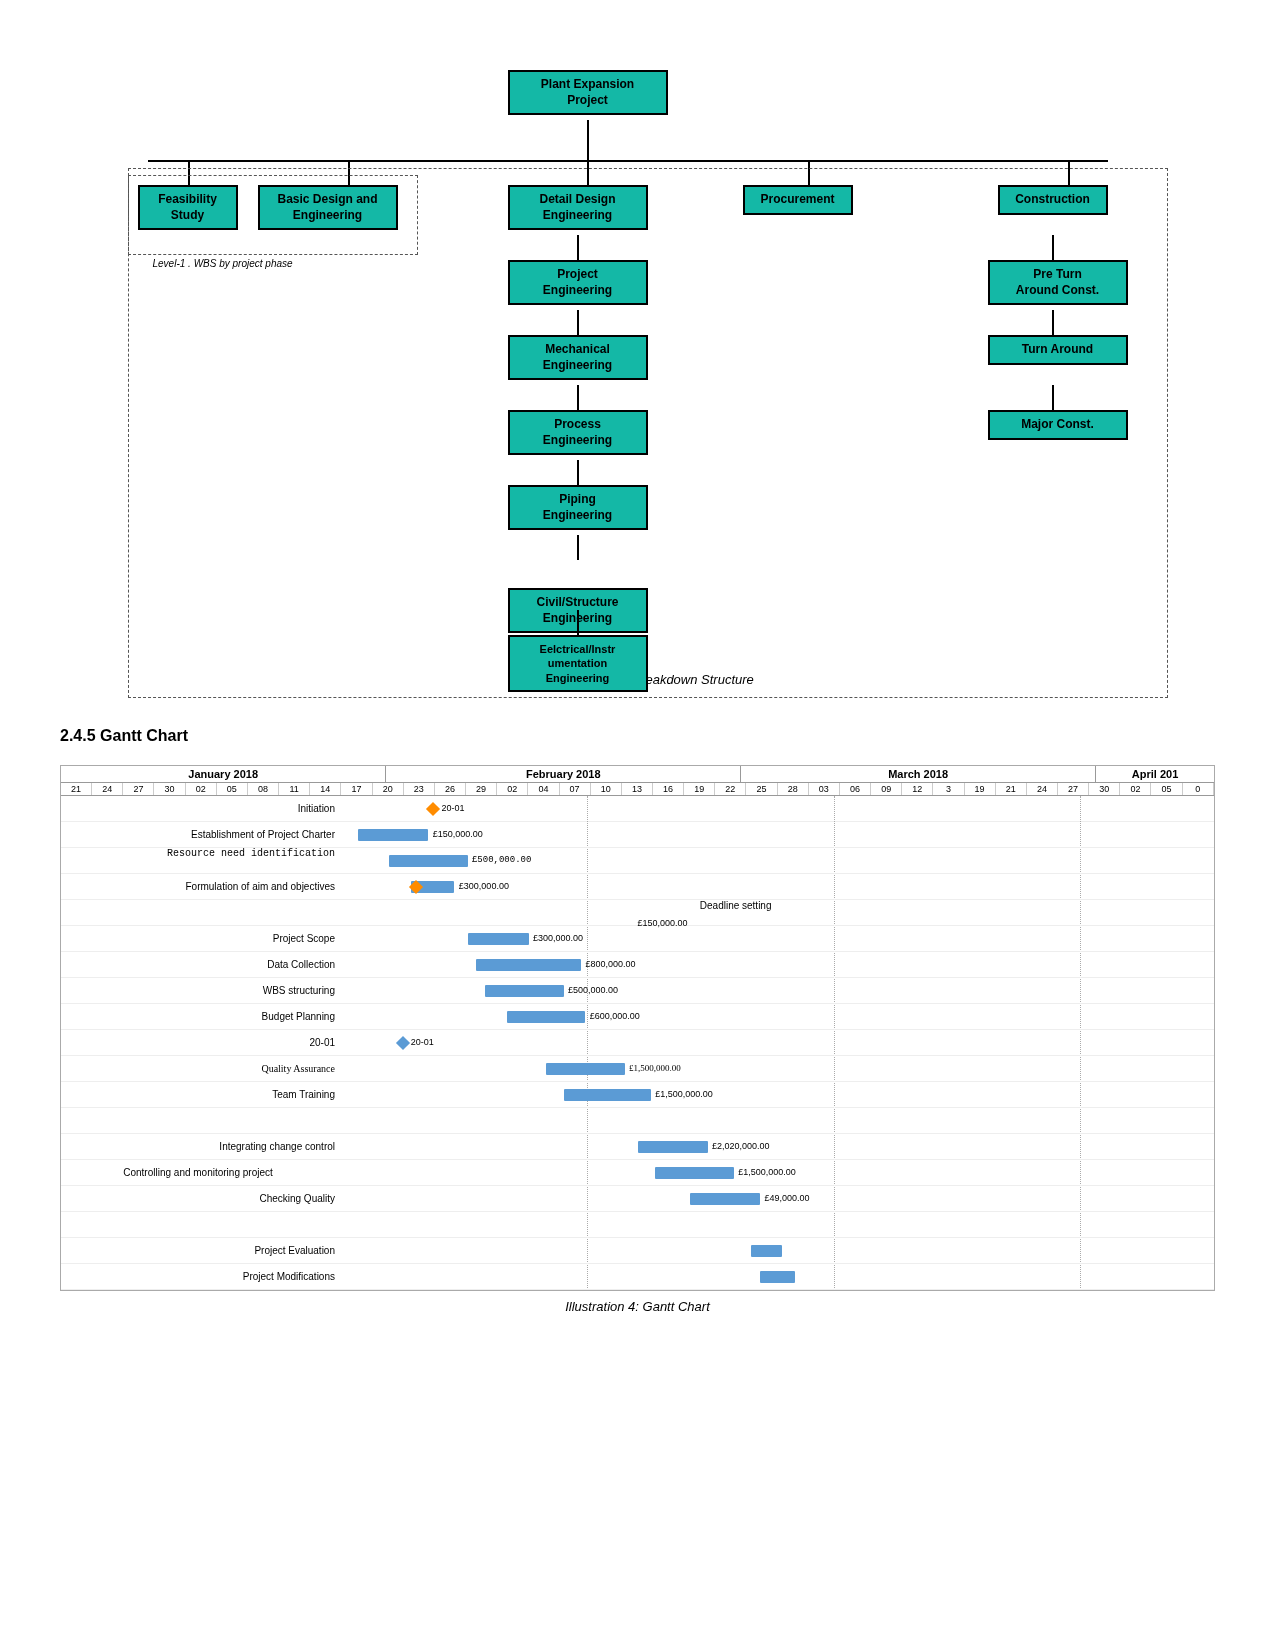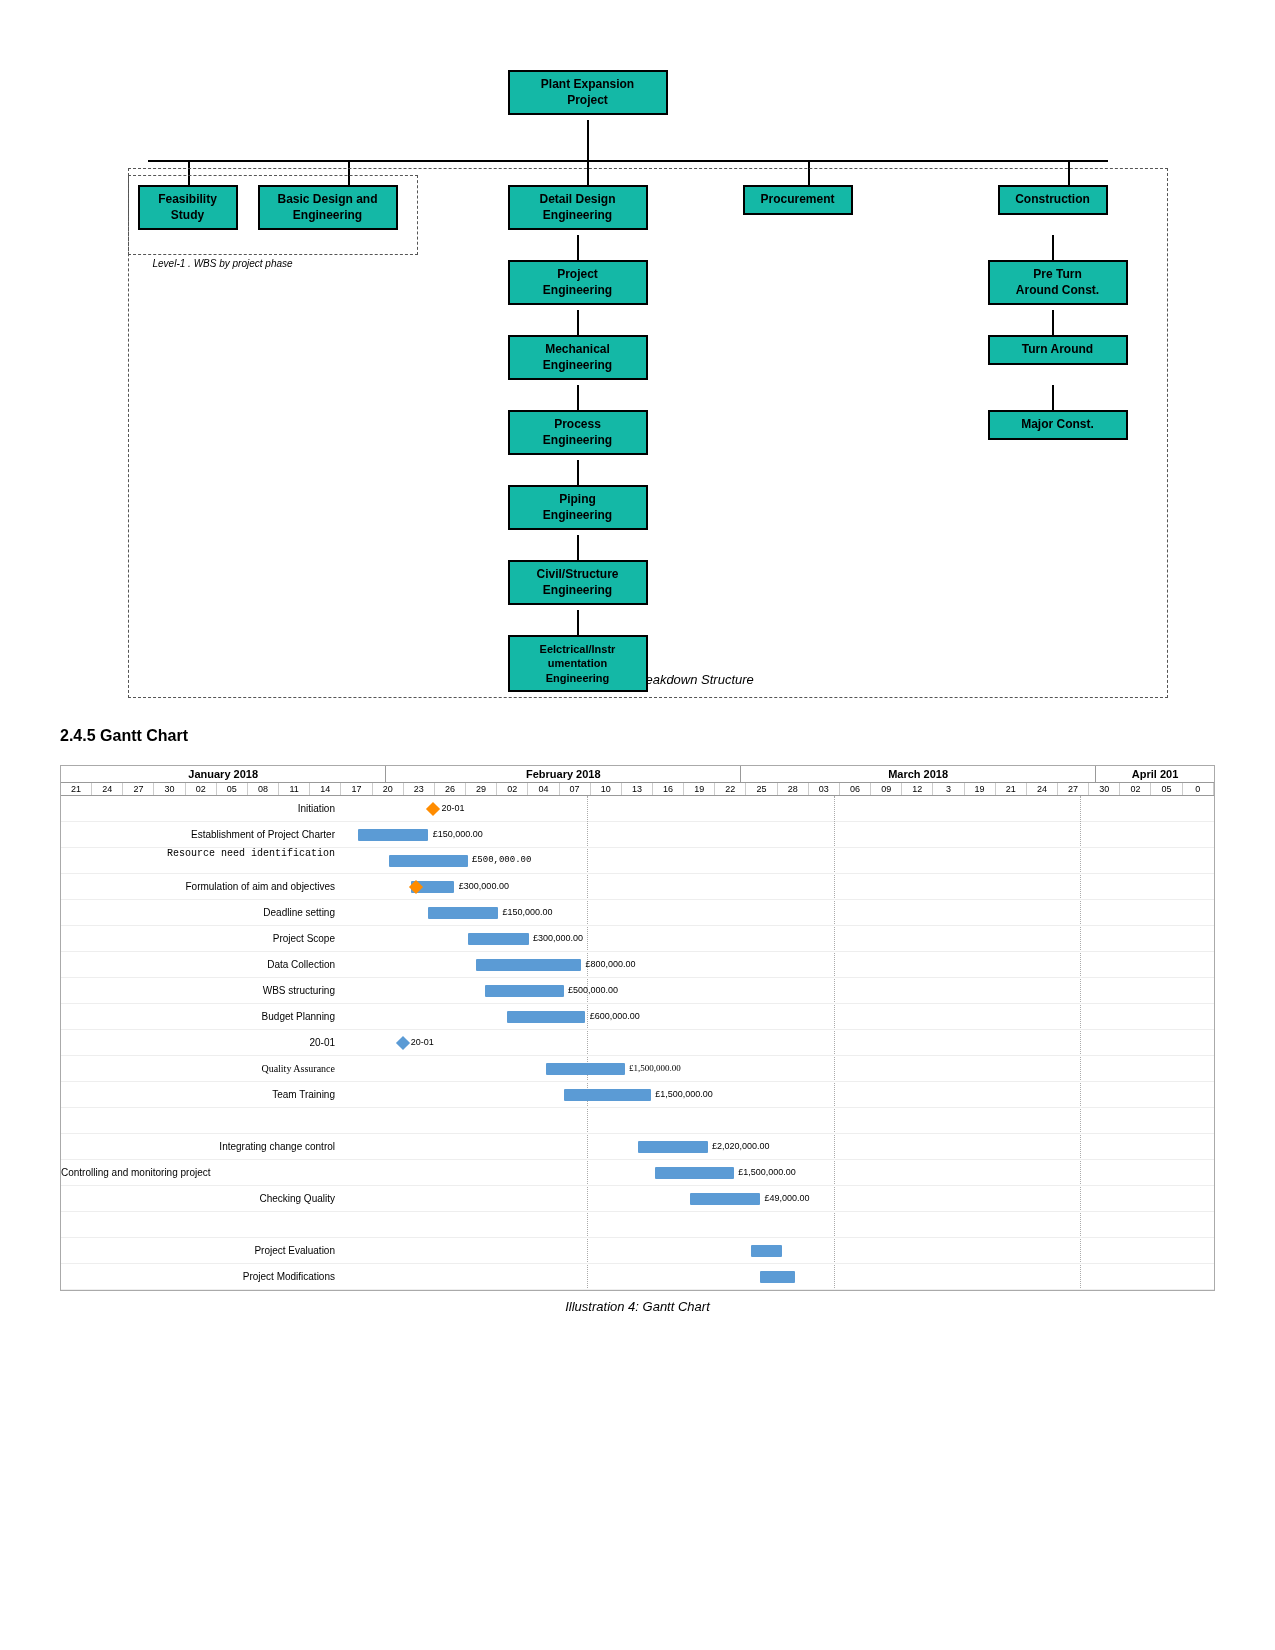--- a/index.html
+++ b/index.html
@@ -144,21 +144,21 @@
     <div class="wbs-node" style="left:420px; top:370px; width:140px;">
       Process<br>Engineering
     </div>
     <div class="wbs-line wbs-line-v" style="left:489px; top:420px; height:25px;"></div>
 
     <div class="wbs-node" style="left:420px; top:445px; width:140px;">
       Piping<br>Engineering
     </div>
     <div class="wbs-line wbs-line-v" style="left:489px; top:495px; height:25px;"></div>
 
-    <div class="wbs-node" style="left:420px; top:520px; width:140px;">
+    <div class="wbs-node" style="left:420px; top:548px; width:140px;">
       Civil/Structure<br>Engineering
     </div>
     <div class="wbs-line wbs-line-v" style="left:489px; top:570px; height:25px;"></div>
 
     <div class="wbs-node" style="left:420px; top:595px; width:140px; font-size:11px;">
       Eelctrical/Instr<br>umentation<br>Engineering
     </div>
 
     <div class="wbs-line wbs-line-v" style="left:964px; top:195px; height:25px;"></div>
 
@@ -266,21 +266,21 @@
           </div>
         </div>
         <div style="display: flex; align-items: center; height: 26px; border-bottom: 1px solid rgb(238, 238, 238); position: relative;">
           <div style="width: 280px; flex-shrink: 0; text-align: right; padding-right: 6px; font-size: 10px; white-space: nowrap; overflow: hidden;">Formulation of aim and objectives</div>
           <div style="flex: 1 1 0%; position: relative; height: 100%;">
             <div style="position: absolute; top: 7px; height: 12px; background: rgb(91, 155, 213); left: 8%; width: 5%; border-radius: 1px;"></div>
             <div style="position: absolute; top: 7px; font-size: 9px; white-space: nowrap; left: 13.5%;">£300,000.00</div>
             <div style="position: absolute; top: 8px; width: 10px; height: 10px; background: rgb(255, 140, 0); transform: rotate(45deg); left: 8%;"></div>
           </div>
         </div>
-        <div style="display: flex; align-items: center; height: 26px; border-bottom: 1px solid rgb(238, 238, 238); position: relative;">
+        <div style="display: flex; align-items: center; height: 26px; border-bottom: 1px solid rgb(238, 238, 238); position: relative; flex-direction: column;">
           <div style="width: 280px; flex-shrink: 0; text-align: right; padding-right: 6px; font-size: 10px; white-space: nowrap; overflow: hidden;">Deadline setting</div>
           <div style="flex: 1 1 0%; position: relative; height: 100%;">
             <div style="position: absolute; top: 7px; height: 12px; background: rgb(91, 155, 213); left: 10%; width: 8%; border-radius: 1px;"></div>
             <div style="position: absolute; top: 7px; font-size: 9px; white-space: nowrap; left: 18.5%;">£150,000.00</div>
           </div>
         </div>
         <div style="display: flex; align-items: center; height: 26px; border-bottom: 1px solid rgb(238, 238, 238); position: relative;">
           <div style="width: 280px; flex-shrink: 0; text-align: right; padding-right: 6px; font-size: 10px; white-space: nowrap; overflow: hidden;">Project Scope</div>
           <div style="flex: 1 1 0%; position: relative; height: 100%;">
             <div style="position: absolute; top: 7px; height: 12px; background: rgb(91, 155, 213); left: 14.5%; width: 7%; border-radius: 1px;"></div>
@@ -334,21 +334,21 @@
           <div style="flex: 1 1 0%; position: relative; height: 100%;"></div>
         </div>
         <div style="display: flex; align-items: center; height: 26px; border-bottom: 1px solid rgb(238, 238, 238); position: relative;">
           <div style="width: 280px; flex-shrink: 0; text-align: right; padding-right: 6px; font-size: 10px; white-space: nowrap; overflow: hidden;">Integrating change control</div>
           <div style="flex: 1 1 0%; position: relative; height: 100%;">
             <div style="position: absolute; top: 7px; height: 12px; background: rgb(91, 155, 213); left: 34%; width: 8%; border-radius: 1px;"></div>
             <div style="position: absolute; top: 7px; font-size: 9px; white-space: nowrap; left: 42.5%;">£2,020,000.00</div>
           </div>
         </div>
         <div style="display: flex; align-items: center; height: 26px; border-bottom: 1px solid rgb(238, 238, 238); position: relative;">
-          <div style="width: 280px; flex-shrink: 0; text-align: left; padding-right: 6px; font-size: 10px; white-space: nowrap; overflow: hidden;">Controlling and monitoring project</div>
+          <div style="width: 280px; flex-shrink: 0; text-align: center; padding-right: 6px; font-size: 10px; white-space: nowrap; overflow: hidden;">Controlling and monitoring project</div>
           <div style="flex: 1 1 0%; position: relative; height: 100%;">
             <div style="position: absolute; top: 7px; height: 12px; background: rgb(91, 155, 213); left: 36%; width: 9%; border-radius: 1px;"></div>
             <div style="position: absolute; top: 7px; font-size: 9px; white-space: nowrap; left: 45.5%;">£1,500,000.00</div>
           </div>
         </div>
         <div style="display: flex; align-items: center; height: 26px; border-bottom: 1px solid rgb(238, 238, 238); position: relative;">
           <div style="width: 280px; flex-shrink: 0; text-align: right; padding-right: 6px; font-size: 10px; white-space: nowrap; overflow: hidden;">Checking Quality</div>
           <div style="flex: 1 1 0%; position: relative; height: 100%;">
             <div style="position: absolute; top: 7px; height: 12px; background: rgb(91, 155, 213); left: 40%; width: 8%; border-radius: 1px;"></div>
             <div style="position: absolute; top: 7px; font-size: 9px; white-space: nowrap; left: 48.5%;">£49,000.00</div>

